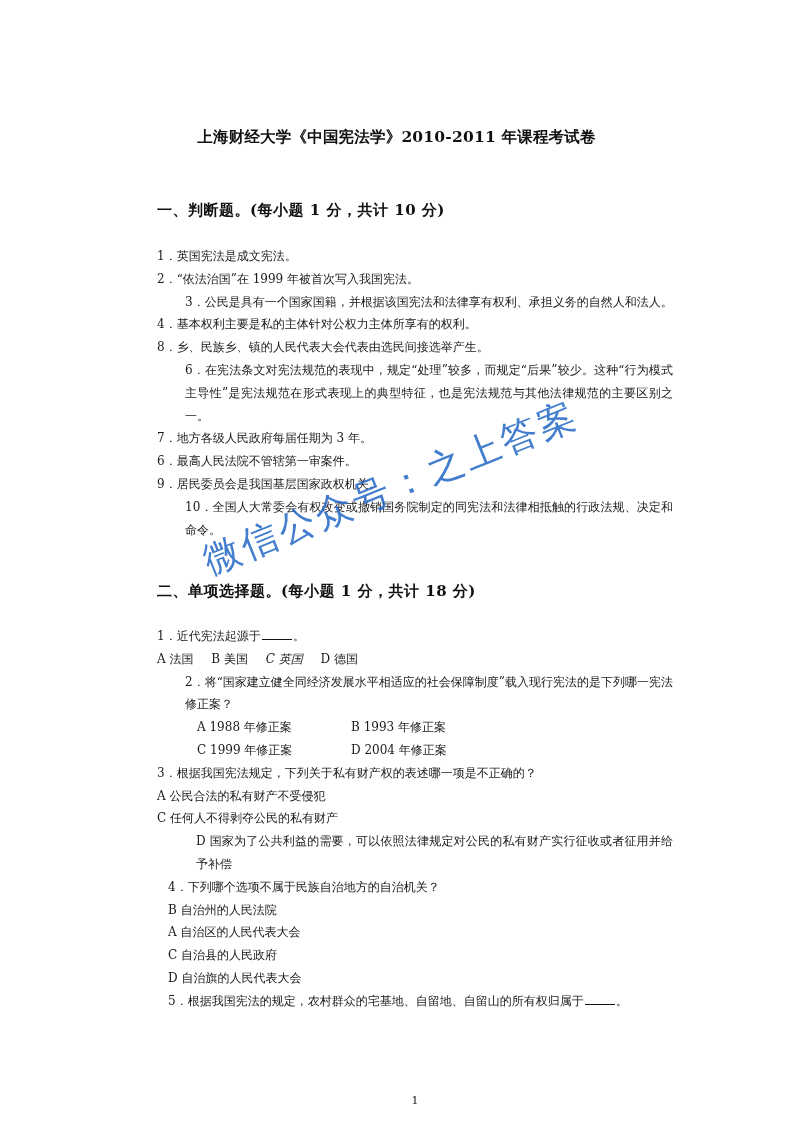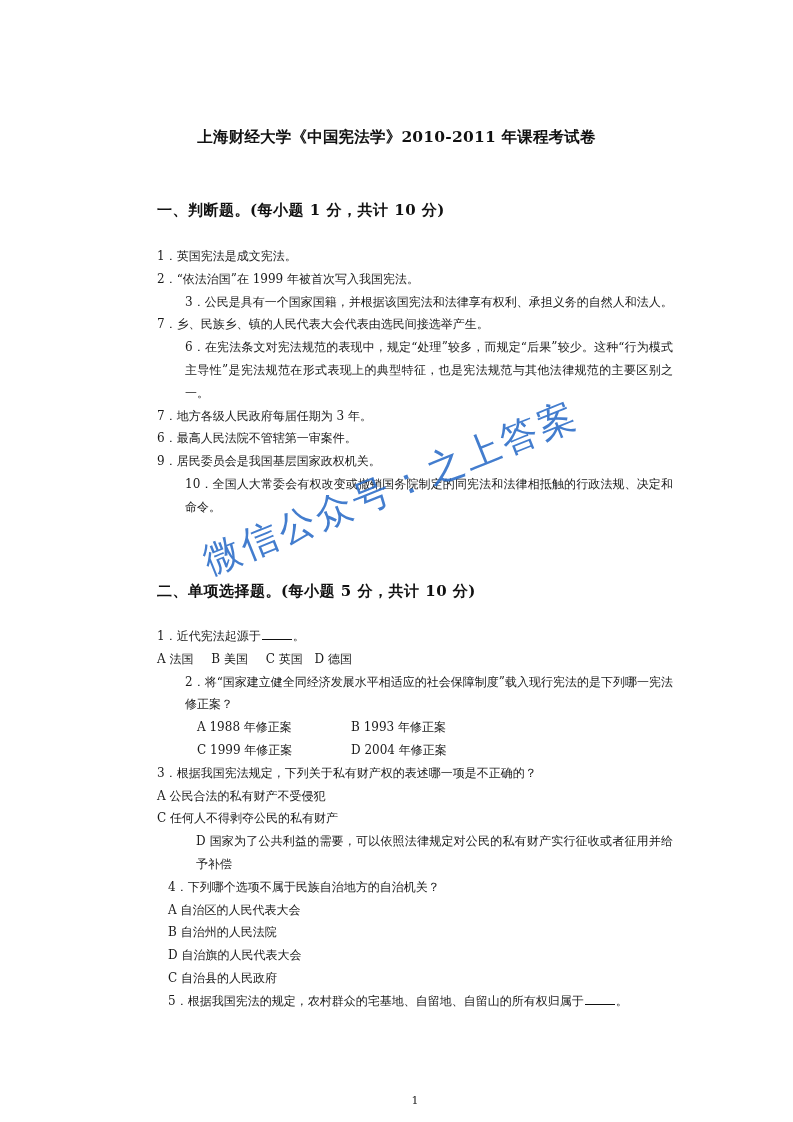--- a/index.html
+++ b/index.html
@@ -107,60 +107,61 @@
 <div class="page">
 
   <div class="title">上海财经大学《中国宪法学》2010-2011 年课程考试卷</div>
 
   <div class="section-heading" style="top:201px;">一、判断题。(每小题 1 分，共计 10 分)</div>
 
   <div class="block" style="top:245px;">
     <span class="line">1．英国宪法是成文宪法。</span>
     <span class="line">2．“依法治国”在 1999 年被首次写入我国宪法。</span>
     <span class="wrap-line">3．公民是具有一个国家国籍，并根据该国宪法和法律享有权利、承担义务的自然人和法人。</span>
-    <span class="line">7．乡、民族乡、镇的人民代表大会代表由选民间接选举产生。</span>
+    <span class="line">4．基本权利主要是私的主体针对公权力主体所享有的权利。</span>
+    <span class="line">8．乡、民族乡、镇的人民代表大会代表由选民间接选举产生。</span>
     <span class="wrap-line">6．在宪法条文对宪法规范的表现中，规定“处理”较多，而规定“后果”较少。这种“行为模式主导性”是宪法规范在形式表现上的典型特征，也是宪法规范与其他法律规范的主要区别之一。</span>
     <span class="line">7．地方各级人民政府每届任期为 3 年。</span>
     <span class="line">6．最高人民法院不管辖第一审案件。</span>
     <span class="line">9．居民委员会是我国基层国家政权机关。</span>
     <span class="wrap-line">10．全国人大常委会有权改变或撤销国务院制定的同宪法和法律相抵触的行政法规、决定和命令。</span>
   </div>
 
-  <div class="section-heading" style="top:582px;">二、单项选择题。(每小题 5 分，共计 10 分)</div>
+  <div class="section-heading" style="top:582px;">二、单项选择题。(每小题 1 分，共计 18 分)</div>
 
   <div class="block" style="top:625px;">
 
     <span class="line">
       <span>1．近代宪法起源于</span><span class="blank"></span><span>。</span>
     </span>
     <span class="line opt-row">
       <span class="opt" style="margin-right:14px;">A 法国</span>
       <span class="opt" style="margin-right:14px;">B 美国</span>
-      <span class="opt" style="margin-right:8px;">C 英国</span>
+      <span class="opt" style="margin-right:14px;font-style:italic;">C 英国</span>
       <span class="opt">D 德国</span>
     </span>
 
     <span class="wrap-line">2．将“国家建立健全同经济发展水平相适应的社会保障制度”载入现行宪法的是下列哪一宪法修正案？</span>
     <span class="line">
       <span class="col2">A 1988 年修正案</span><span>B 1993 年修正案</span>
     </span>
     <span class="line">
       <span class="col2">C 1999 年修正案</span><span>D 2004 年修正案</span>
     </span>
 
     <span class="line">3．根据我国宪法规定，下列关于私有财产权的表述哪一项是不正确的？</span>
     <span class="line">A 公民合法的私有财产不受侵犯</span>
     <span class="line">C 任何人不得剥夺公民的私有财产</span>
     <span class="wrap-line" style="padding-left:11px;">D 国家为了公共利益的需要，可以依照法律规定对公民的私有财产实行征收或者征用并给予补偿</span>
 
     <span class="line" style="padding-left:11px;">4．下列哪个选项不属于民族自治地方的自治机关？</span>
+    <span class="line" style="padding-left:11px;">B 自治州的人民法院</span>
     <span class="line" style="padding-left:11px;">A 自治区的人民代表大会</span>
-    <span class="line" style="padding-left:11px;">B 自治州的人民法院</span>
+    <span class="line" style="padding-left:11px;">C 自治县的人民政府</span>
     <span class="line" style="padding-left:11px;">D 自治旗的人民代表大会</span>
-    <span class="line" style="padding-left:11px;">C 自治县的人民政府</span>
 
     <span class="line" style="padding-left:11px;">
       <span>5．根据我国宪法的规定，农村群众的宅基地、自留地、自留山的所有权归属于</span><span class="blank"></span><span>。</span>
     </span>
   </div>
 
   <div class="watermark">微信公众号：之上答案</div>
 
   <div class="page-number">1</div>
 </div>

